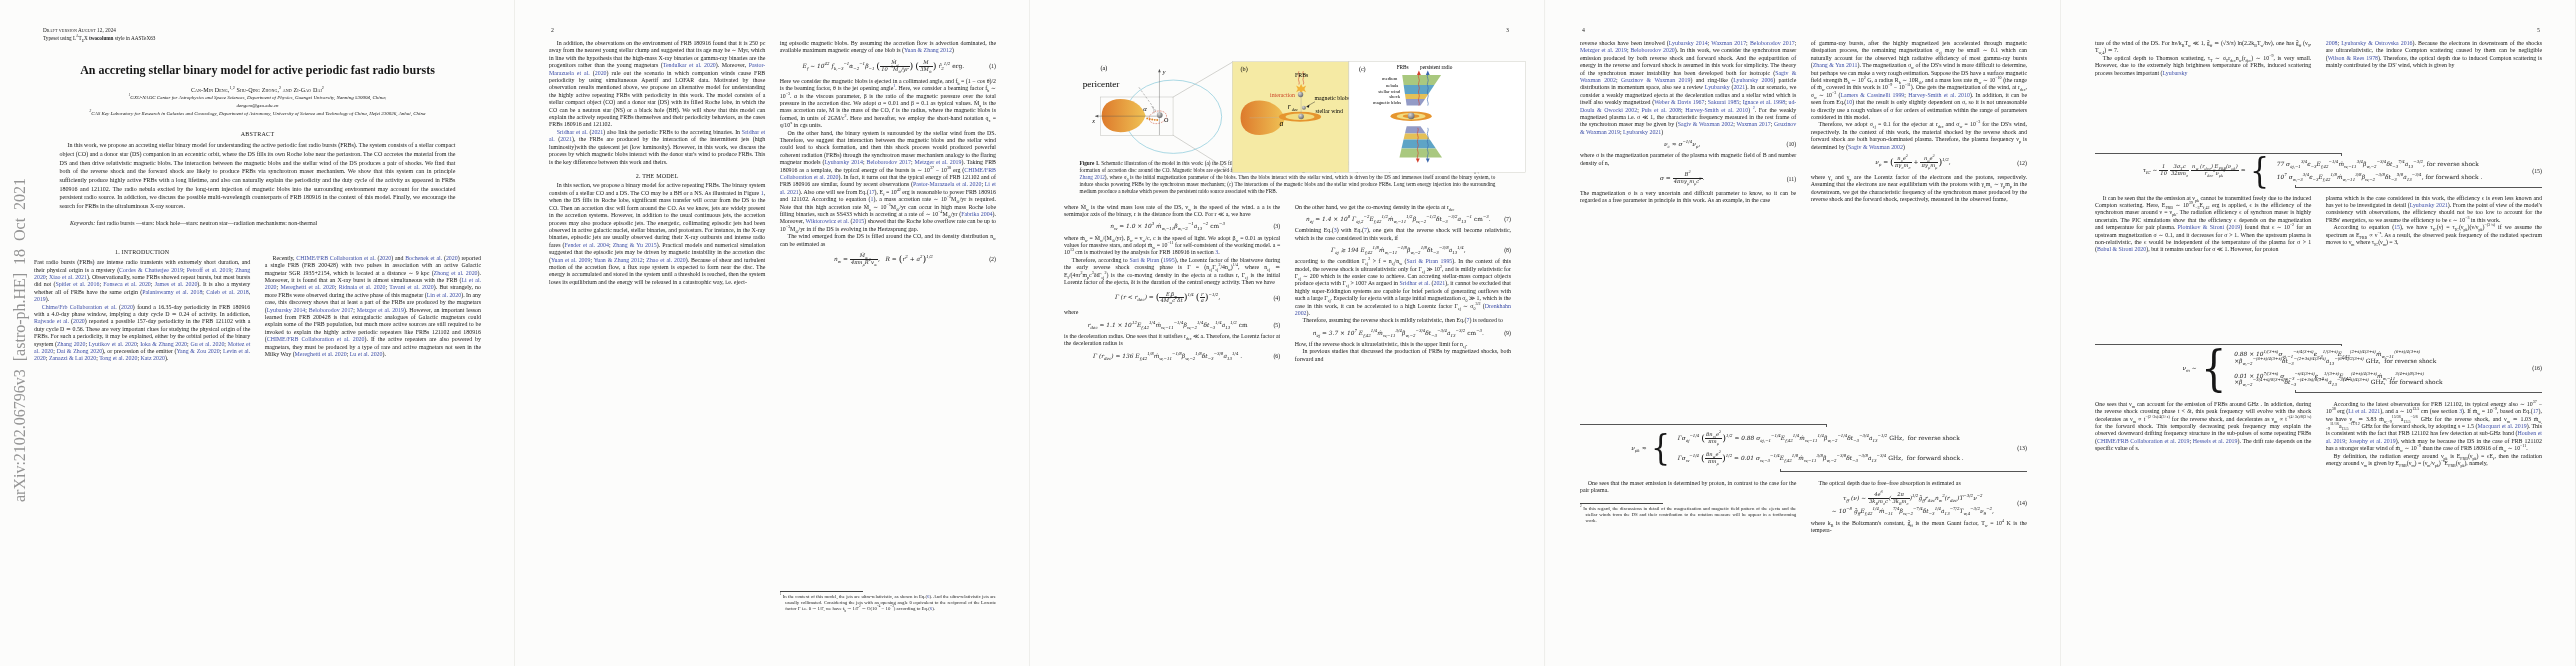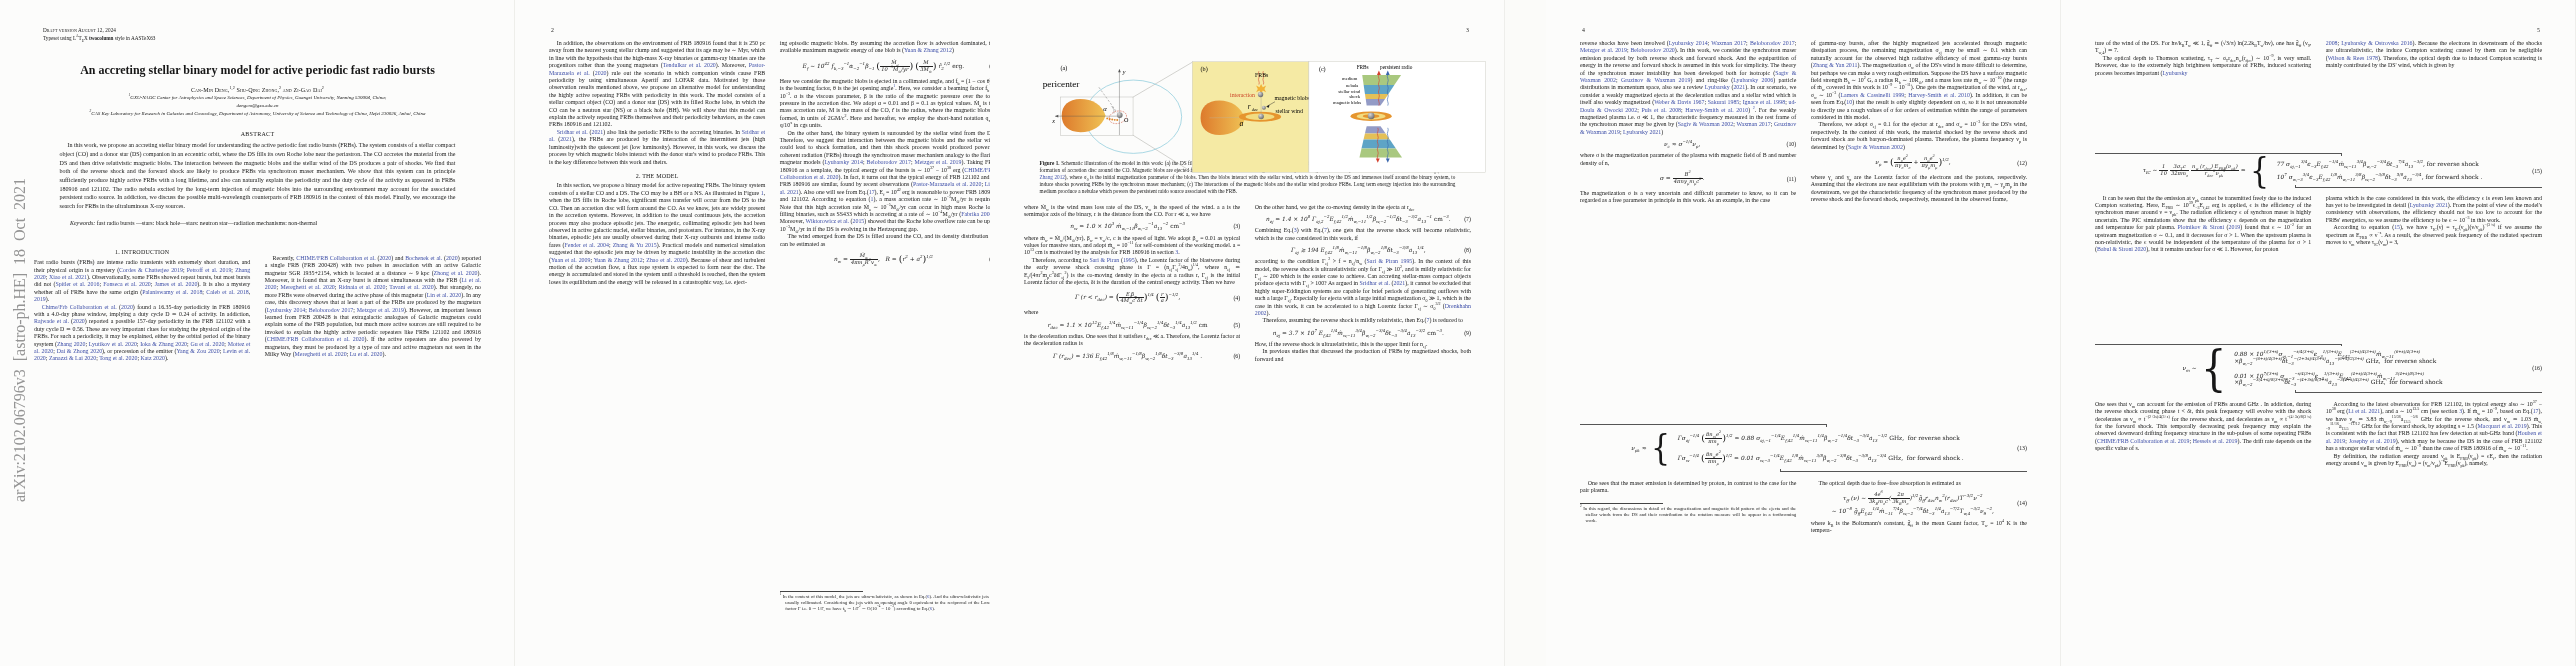--- a/index.html
+++ b/index.html
@@ -1,19 +1,19 @@
 <!DOCTYPE html>
 <html style="font-size:9px"><head>
 <meta charset="utf-8">
 <style>
   html,body{margin:0;padding:0;background:#efefec;}
   #stage{position:relative;width:2576px;height:667px;background:#fbfbf9;overflow:hidden;
          font-family:"Liberation Serif","DejaVu Serif",serif;color:#171717;}
   .page{position:absolute;top:0;width:515px;height:667px;background:#fcfcfb;box-shadow:inset -0.6px 0 0 #e4e4df;}
-  #pg1{left:0}#pg2{left:515px}#pg3{left:990px}#pg4{left:1546px}#pg5{left:2061px}
+  #pg1{left:0}#pg2{left:515px}#pg3{left:1030px}#pg4{left:1546px}#pg5{left:2061px}
   .inner{padding:27px 34px 0 34px;}
   .pno{position:absolute;top:27px;font-size:5.8px;color:#222;}
   .pno.l{left:36px}.pno.r{right:36px}
   
   .cols{display:flex;gap:14.5px;align-items:stretch;}
   .col{flex:1;min-width:0;}
   .para{margin:0;text-indent:7.8px;text-align:justify;font-size:5.9px;line-height:7.4px;}
   .para.noind{text-indent:0;}
   .sechead{text-align:center;font-size:6px;letter-spacing:0.2px;margin:6.7px 0 3.9px 0;}
   .eqrow{display:flex;align-items:center;margin:5px 0;font-size:5.9px;}

